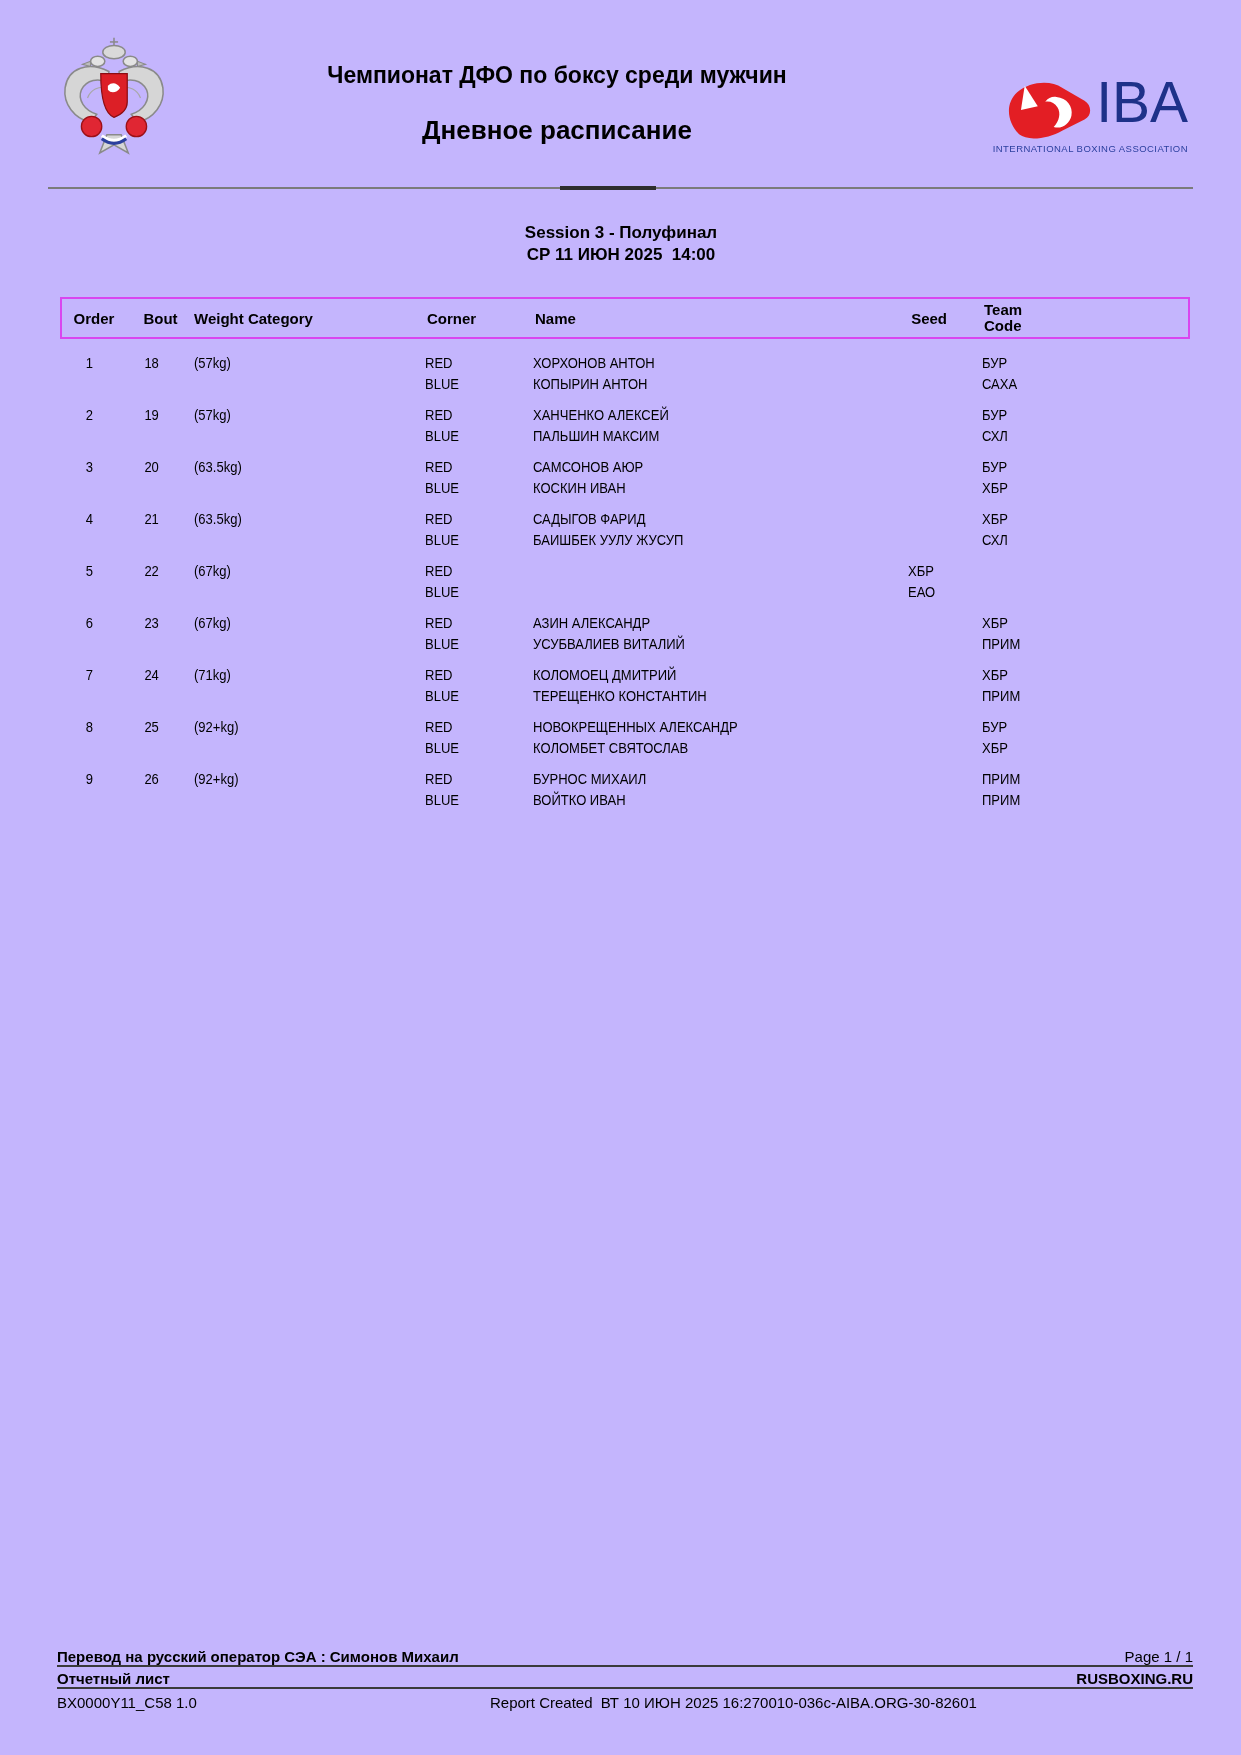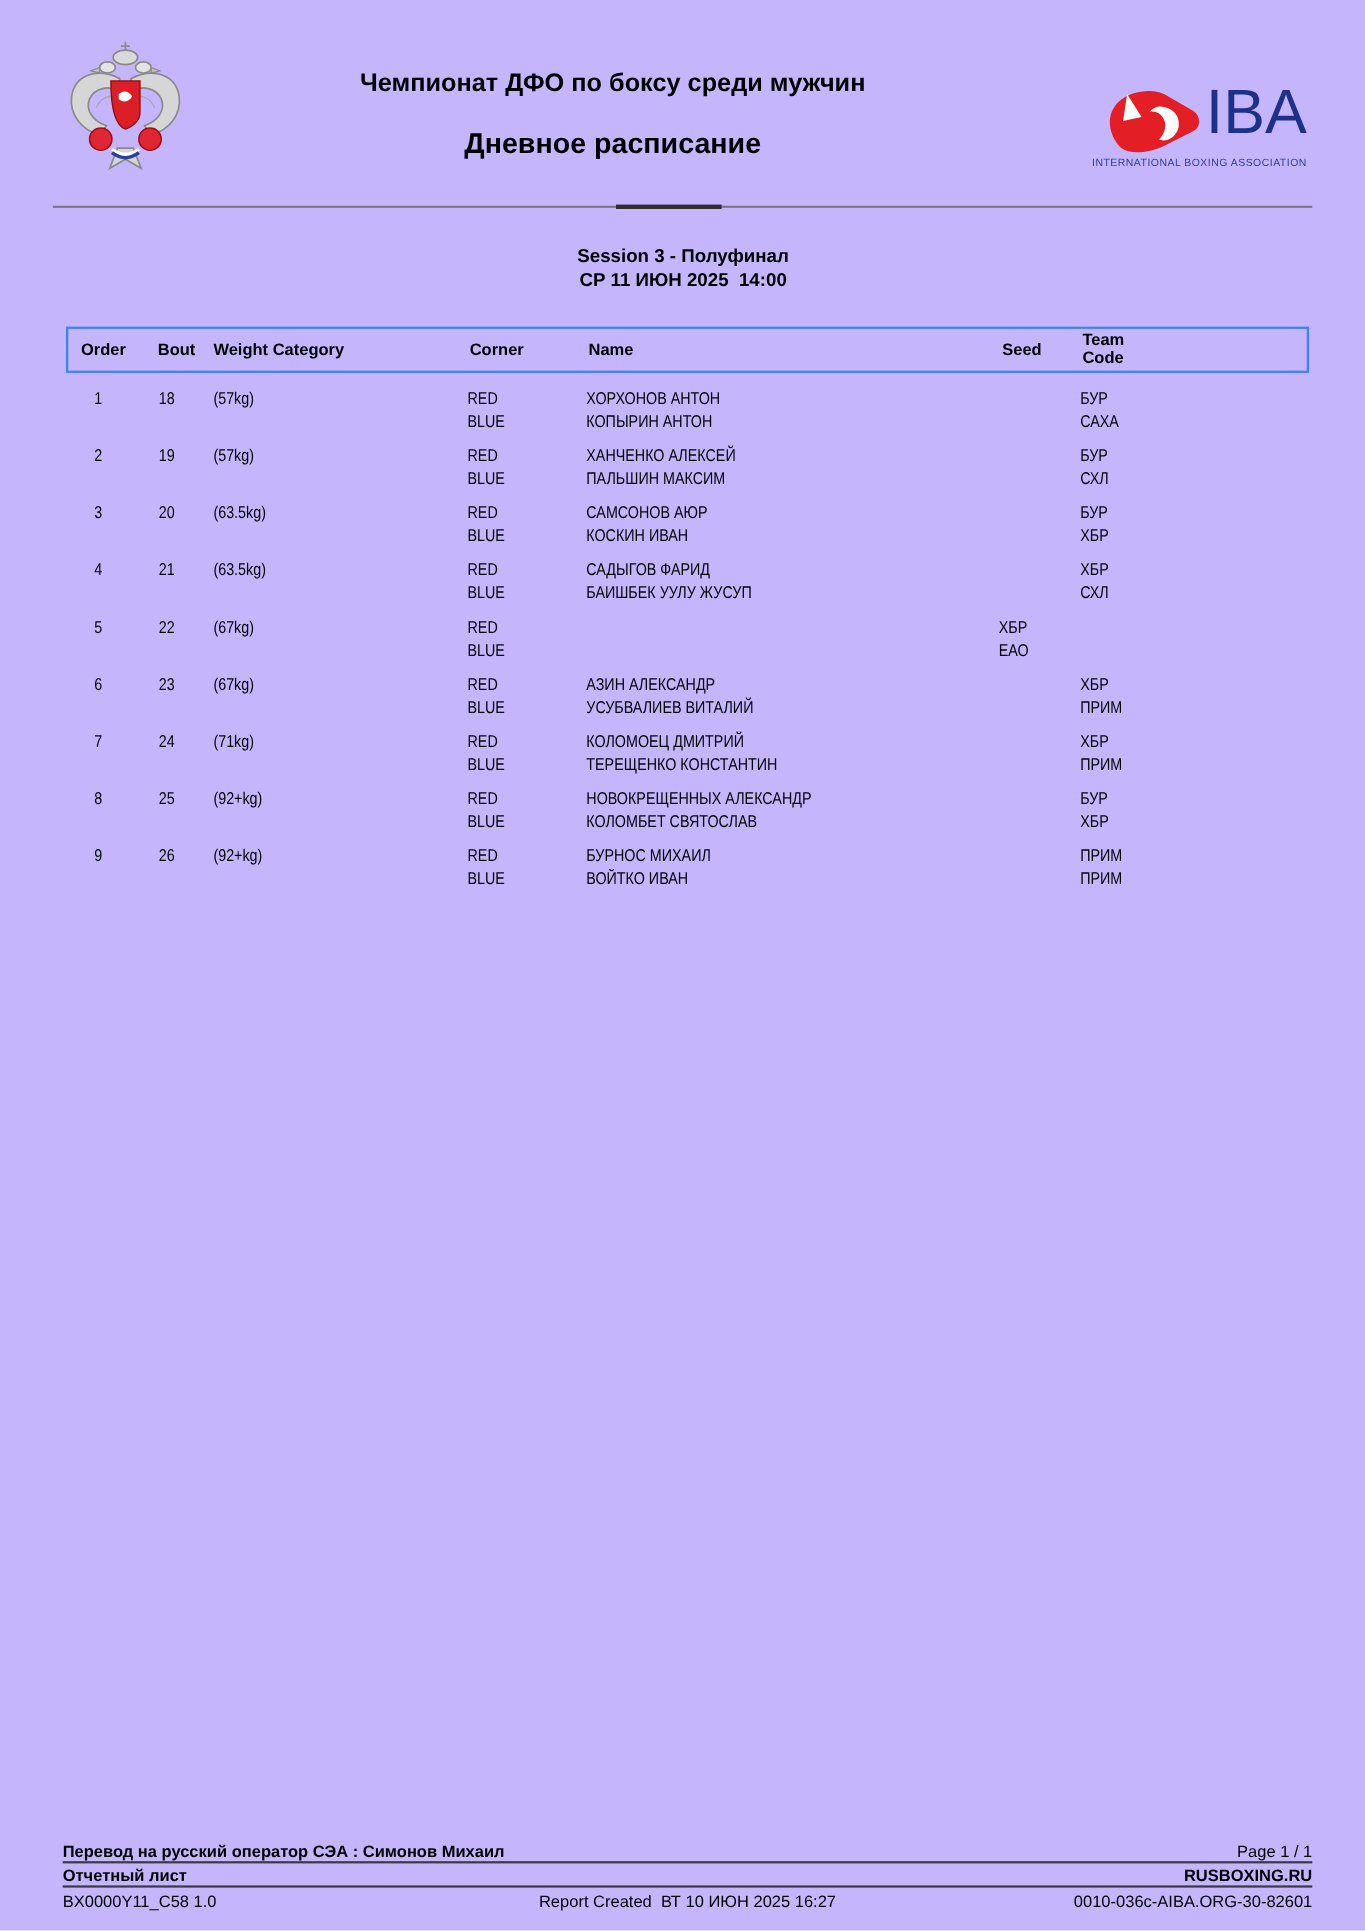--- a/index.html
+++ b/index.html
@@ -30,21 +30,21 @@
   .top-rule-dash { position: absolute; left: 560px; top: 186px; width: 96px; height: 4px; background: #2e2e2e; }
 
   
   .session { position: absolute; left: 56px; top: 222px; width: 1130px; text-align: center;
              font-weight: bold; font-size: 17px; line-height: 22px; }
   .session .dt { white-space: pre; }
 
   
   .schedule { position: absolute; left: 60px; top: 297px; width: 1130px; }
   .tgrid { display: grid; grid-template-columns: 58px 68px 232px 108px 375px 74px 1fr; }
-  .thead { border: 2px solid #3b82f6; height: 42px; align-items: center; font-weight: bold; font-size: 15px; }
+  .thead { border: 2px solid #d946ef; height: 42px; align-items: center; font-weight: bold; font-size: 15px; }
   .th { line-height: 15px; }
   .th.c-order { padding-left: 6px; }
   .th.c-bout  { padding-left: 13px; }
   .th.c-weight{ padding-left: 6px; }
   .th.c-corner{ padding-left: 7px; }
   .th.c-name  { padding-left: 7px; }
   .th.c-seed  { text-align: right; padding-right: 30px; }
   .th.c-team  { padding-left: 7px; line-height: 16px; }
 
   .bouts { padding-top: 13px; }
@@ -54,27 +54,27 @@
   .c-bout  { text-align: center; }
   .c-weight{ padding-left: 8px; }
   .c-corner{ padding-left: 7px; }
   .c-name  { padding-left: 7px; }
   .c-team  { padding-left: 7px; }
 
   .cond  { display: inline-block; transform: scaleX(0.84); transform-origin: 0 50%; white-space: nowrap; }
   .condc { display: inline-block; transform: scaleX(0.84); transform-origin: 50% 50%; white-space: nowrap; }
 
   
-  .footer { position: absolute; left: 57px; top: 1645px; width: 1136px; font-size: 15px; margin-top: 27px; }
+  .footer { position: absolute; left: 57px; top: 1645px; width: 1136px; font-size: 15px; }
   .f-line { display: flex; justify-content: space-between; align-items: flex-end;
             height: 22px; border-bottom: 2px solid #3a3a3a; }
   .f-line3 { display: grid; grid-template-columns: 1fr auto 1fr; align-items: flex-end; height: 22px; }
   .f-bold { font-weight: bold; }
   .f-center { text-align: center; white-space: pre; }
-  .f-right { text-align: right; }
+  .f-right { text-align: left; }
 </style>
 </head>
 <body>
 
 <div class="page">
 
   <svg class="emblem" viewBox="0 0 106 122">
     <line x1="53" y1="1" x2="53" y2="9" stroke="#8a8a8a" stroke-width="1.5"></line>
     <line x1="49" y1="5" x2="57" y2="5" stroke="#8a8a8a" stroke-width="1.5"></line>
     <ellipse cx="53" cy="15" rx="11" ry="6.5" fill="#d9d9d9" stroke="#8a8a8a" stroke-width="1.5"></ellipse>

